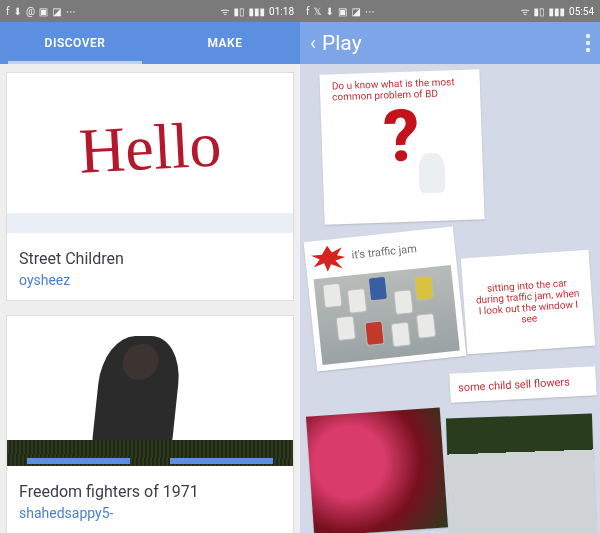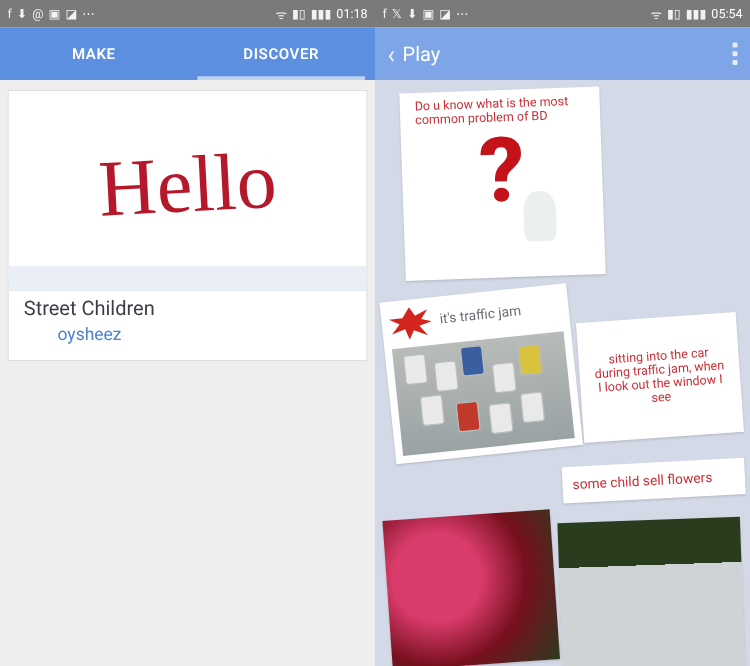--- a/index.html
+++ b/index.html
@@ -13,34 +13,34 @@
 
   
   .tabbar { height: 42px; background: #5c8fe0; display: flex; }
   .tab { flex: 1; color: #fff; font-size: 12px; font-weight: 600; letter-spacing: .5px; display: flex; align-items: center; justify-content: center; position: relative; }
   .tab.active::after { content: ""; position: absolute; left: 8px; right: 8px; bottom: 0; height: 3px; background: rgba(255,255,255,.6); }
   .scroller { height: calc(533px - 22px - 42px); overflow: hidden; padding: 8px 6px 0; background: #eee; }
   .card { background: #fff; border: 1px solid #ddd; margin-bottom: 14px; }
   .card .imgbox { height: 150px; background: #fff; display: flex; align-items: center; justify-content: center; }
   .hello-text { font-family: "Brush Script MT", cursive; font-size: 64px; color: #b5182a; transform: rotate(-3deg); }
   .hello-strip { height: 20px; background: #e9eef7; margin-top: -10px; }
-  .card .meta { padding: 4px 12px 12px; }
+  .card .meta { padding: 16px 12px 12px; }
   .card .title { font-size: 16px; color: #3b3f45; margin-bottom: 4px; }
-  .card .author { font-size: 14px; color: #4a82cf; margin-left: 27px; }
+  .card .author { font-size: 14px; color: #4a82cf; }
   .photo2 { background: linear-gradient(#dfe6e8, #c4cdd0 40%, #2b3225 90%); position: relative; overflow: hidden; }
   .fighter { position: absolute; left: 90px; top: 20px; width: 80px; height: 120px; background: #2b2b2b; border-radius: 40% 40% 15% 15%; transform: skewX(-6deg); }
   .fighter::after { content: ""; position: absolute; left: 22px; top: 8px; width: 36px; height: 36px; background: #3b3430; border-radius: 50%; }
   .grass { position: absolute; bottom: 0; left: 0; right: 0; height: 26px; background: repeating-linear-gradient(92deg, #2f3b1f 0 2px, #1f2817 2px 4px); }
   .progress { position:absolute; left:20px; right:20px; bottom:2px; height:6px; display:flex; gap:40px; }
   .progress span { flex:1; background:#5c8fe0; }
 
   
   .r-actionbar { height: 42px; background: #7ea5e8; display: flex; align-items: center; padding: 0 10px; color: #fff; }
   .back-chev { font-size: 20px; margin-right: 6px; opacity: .9; }
-  .r-title { font-size: 16px; flex: 1; }
+  .r-title { font-size: 21px; flex: 1; }
   .overflow { display: flex; flex-direction: column; gap: 3px; }
   .overflow span { width: 4px; height: 4px; background: #fff; opacity: .8; border-radius: 1px; }
   .r-body { height: calc(533px - 22px - 42px); background: #d3d9e6; position: relative; padding-top:6px; }
   .slide { background: #fff; position: absolute; padding: 6px; font-size: 10px; box-shadow: 0 1px 2px rgba(0,0,0,.15); }
   .s1 { left: 22px; top: 8px; width: 160px; height: 150px; transform: rotate(-2deg); }
   .s1 .red { color: #c92f36; font-size: 10px; display:block; margin-left: 6px; margin-bottom: 8px; }
   .qmark { width:72px; height:90px; margin: 2px auto 0; position:relative; }
   .qmark .q { font-size:72px; color:#c4121a; font-weight:800; line-height:.8; text-align:center; }
   .qmark .person { position:absolute; right:-6px; bottom:4px; width:26px; height:40px; background:#eceff0; border-radius:40% 40% 20% 20%; }
   .s2 { left: 10px; top: 170px; width: 150px; height: 130px; transform: rotate(-6deg); }
@@ -71,36 +71,50 @@
     </div>
     <div class="right">
       <span class="icon">ᯤ</span>
       <span class="icon">▮▯</span>
       <span class="icon">▮▮▮</span>
       <span>01:18</span>
     </div>
   </div>
 
   <div class="tabbar">
+    <div class="tab active">DISCOVER</div>
     <div class="tab">MAKE</div>
-    <div class="tab active">DISCOVER</div>
   </div>
 
   <div class="scroller">
     <div class="card">
       <div class="imgbox">
         <span class="hello-text">Hello</span>
       </div>
       <div class="hello-strip"></div>
       <div class="meta">
         <div class="title">Street Children</div>
         <div class="author">oysheez</div>
       </div>
     </div>
 
+    <div class="card">
+      <div class="imgbox photo2">
+        <div class="fighter"></div>
+        <div class="grass"></div>
+        <div class="progress">
+            <span></span>
+            <span></span>
+          </div>
+      </div>
+      <div class="meta">
+        <div class="title">Freedom fighters of 1971</div>
+        <div class="author">shahedsappy5-</div>
+      </div>
+    </div>
   </div>
 </div>
 
 <div class="screen">
   <div class="status">
     <div class="left">
       <span class="icon">f</span>
       <span class="icon">𝕏</span>
       <span class="icon">⬇</span>
       <span class="icon">▣</span>

